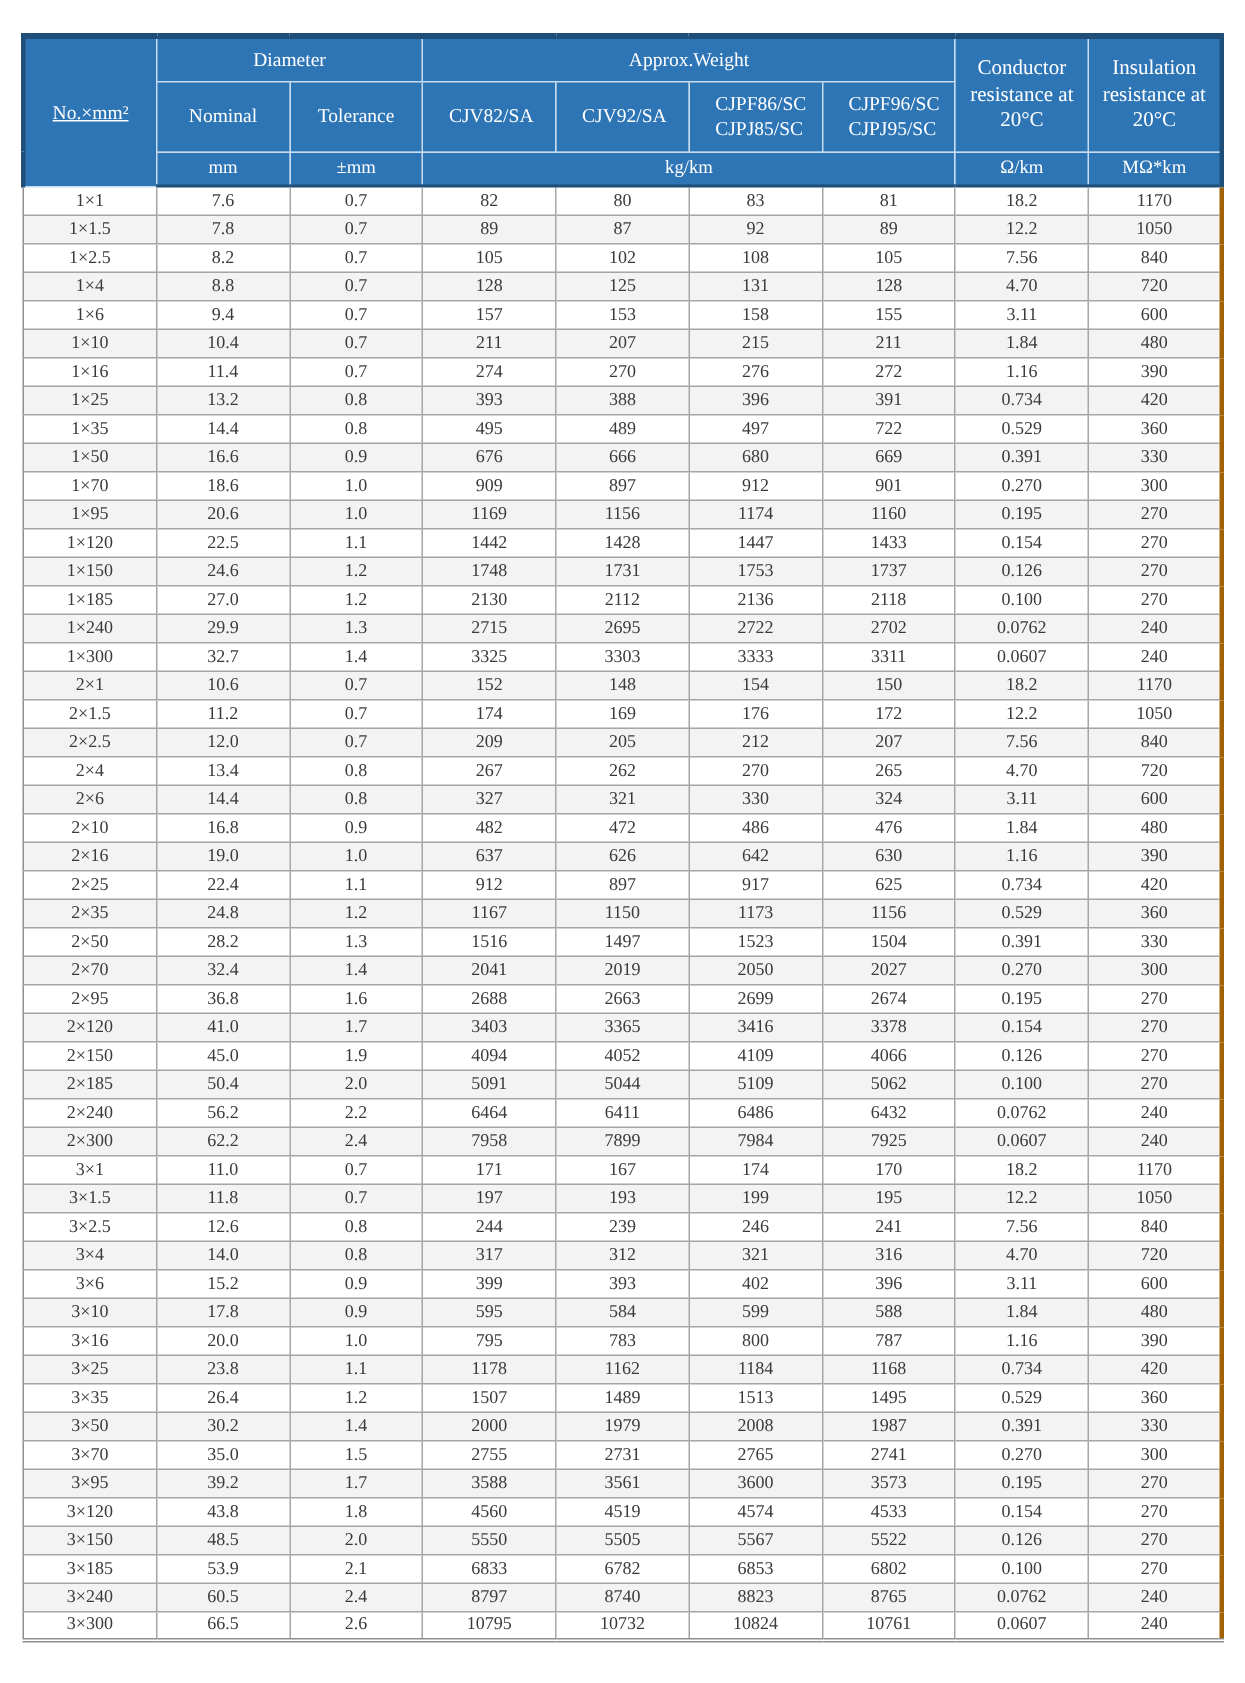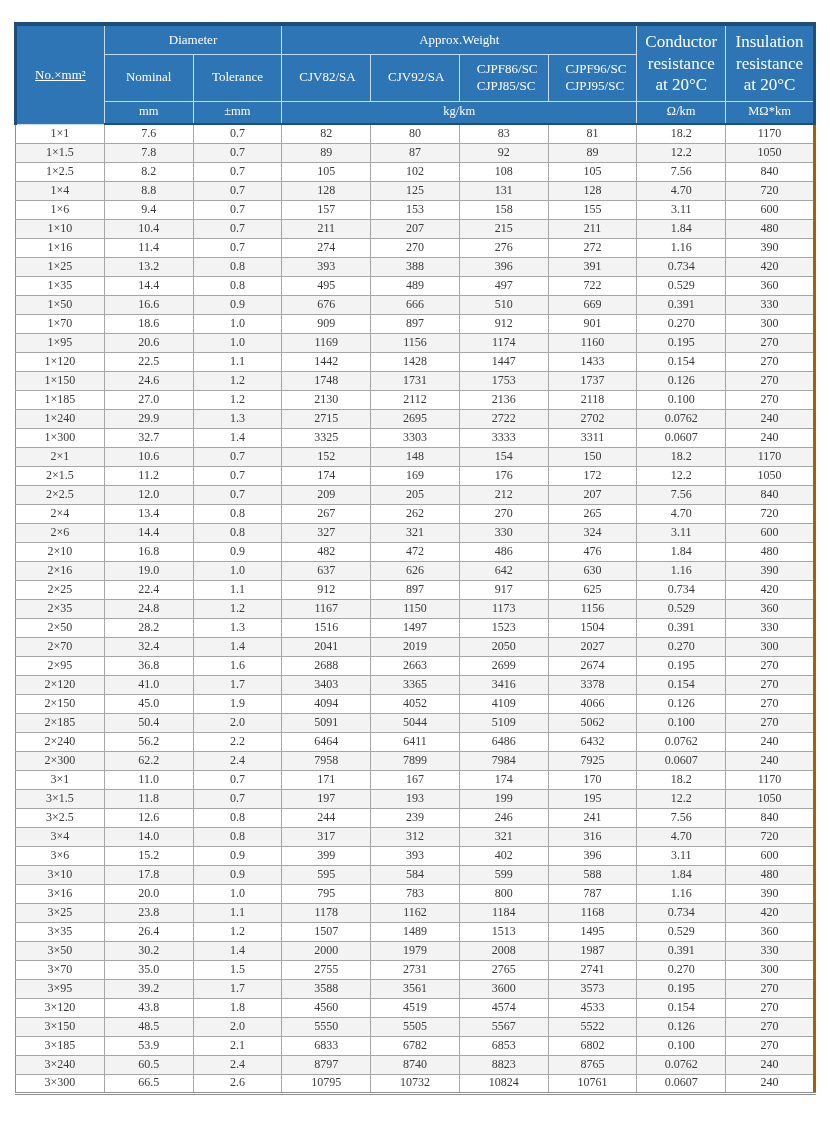--- a/index.html
+++ b/index.html
@@ -41,21 +41,21 @@
     line-height: 1.25;
   }
   thead tr.h1 th { height: 30px; }
   thead tr.h2 th { height: 47px; font-size: 13px; }
   thead tr.h3 th { height: 23px; font-size: 12.5px; }
   thead tr.h1 th { border-top: 4px solid #1F4E79; }
   thead tr.h3 th { border-bottom: 2px solid #1F4E79; margin-left: 22px; }
   th[data-name="col-header-size"] { border-left: 3px solid #1F4E79; text-decoration: underline; }
   th[data-name="col-header-insulation-resistance"],
   th[data-name="unit-insulation-resistance"] { border-right: 3px solid #1F4E79; }
-  th.resist-head { font-size: 17px; padding: 0 6px; }
+  th.resist-head { font-size: 14px; padding: 0 6px; }
   
   tbody td {
     border: 1px solid #a6a6a6;
     border-top: 1px solid #b3b3b3;
     text-align: center;
     vertical-align: middle;
     height: 19px;
     padding: 0 2px;
     font-size: 12px;
     color: #3a3a3a;
@@ -196,21 +196,21 @@
             <td data-name="cell-cjpf96-sc">722</td>
             <td data-name="cell-conductor-resistance">0.529</td>
             <td data-name="cell-insulation-resistance">360</td>
           </tr>
           <tr data-name="table-row">
             <td data-name="cell-size">1×50</td>
             <td data-name="cell-nominal-mm">16.6</td>
             <td data-name="cell-tolerance-mm">0.9</td>
             <td data-name="cell-cjv82-sa">676</td>
             <td data-name="cell-cjv92-sa">666</td>
-            <td data-name="cell-cjpf86-sc">510</td>
+            <td data-name="cell-cjpf86-sc">680</td>
             <td data-name="cell-cjpf96-sc">669</td>
             <td data-name="cell-conductor-resistance">0.391</td>
             <td data-name="cell-insulation-resistance">330</td>
           </tr>
           <tr data-name="table-row">
             <td data-name="cell-size">1×70</td>
             <td data-name="cell-nominal-mm">18.6</td>
             <td data-name="cell-tolerance-mm">1.0</td>
             <td data-name="cell-cjv82-sa">909</td>
             <td data-name="cell-cjv92-sa">897</td>

